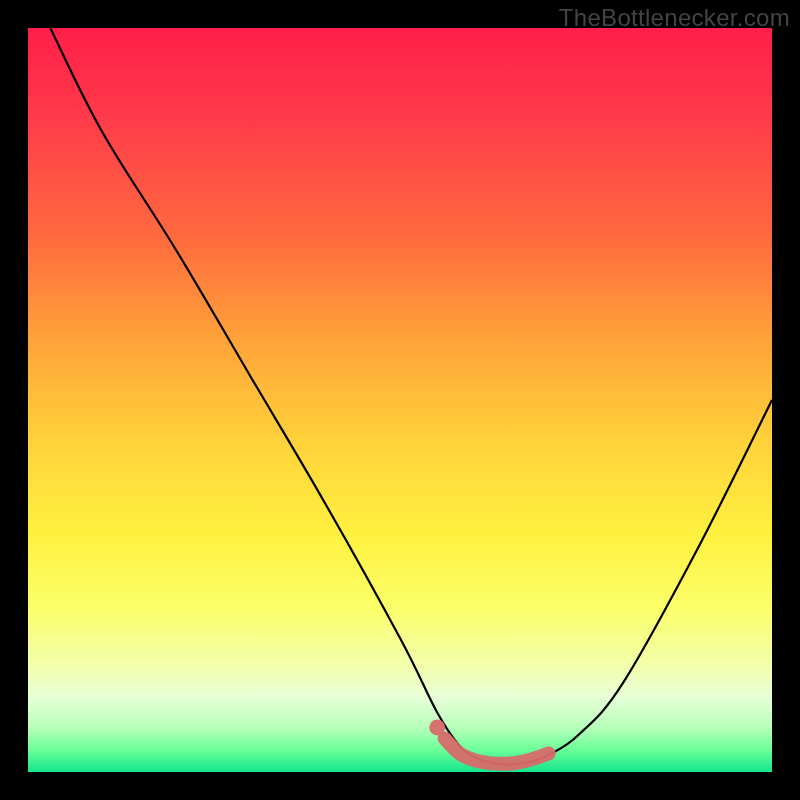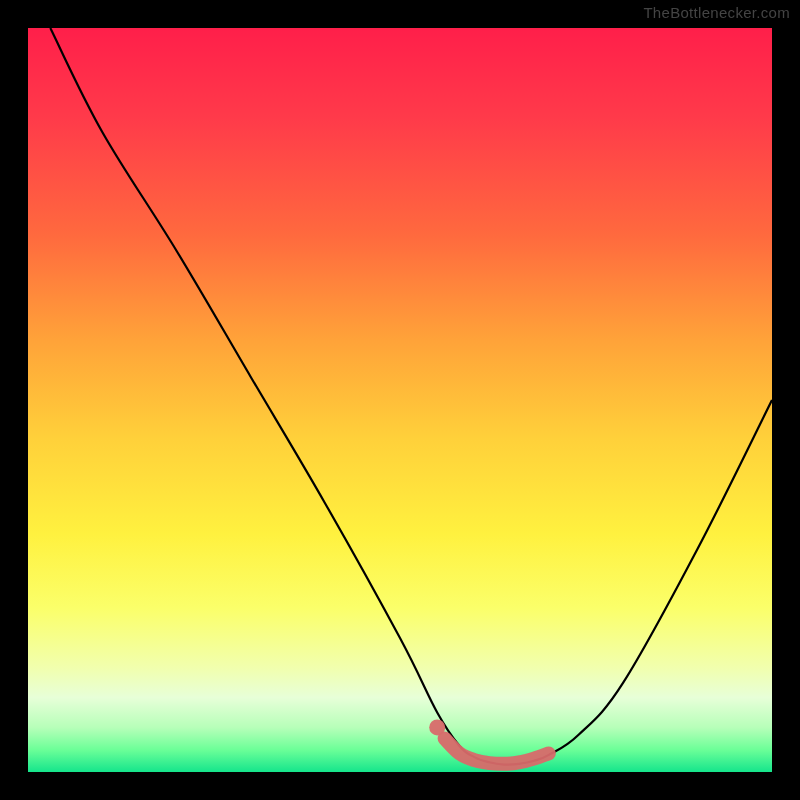--- a/index.html
+++ b/index.html
@@ -15,21 +15,21 @@
     position: relative;
     width: 800px;
     height: 800px;
     background: #000;
   }
   .watermark {
     position: absolute;
     top: 4px;
     right: 10px;
     color: #444;
-    font-size: 15px;
+    font-size: 24px;
     font-weight: 500;
     letter-spacing: 0.3px;
     z-index: 10;
   }
   .plot-area {
     position: absolute;
     left: 28px;
     top: 28px;
     width: 744px;
     height: 744px;

